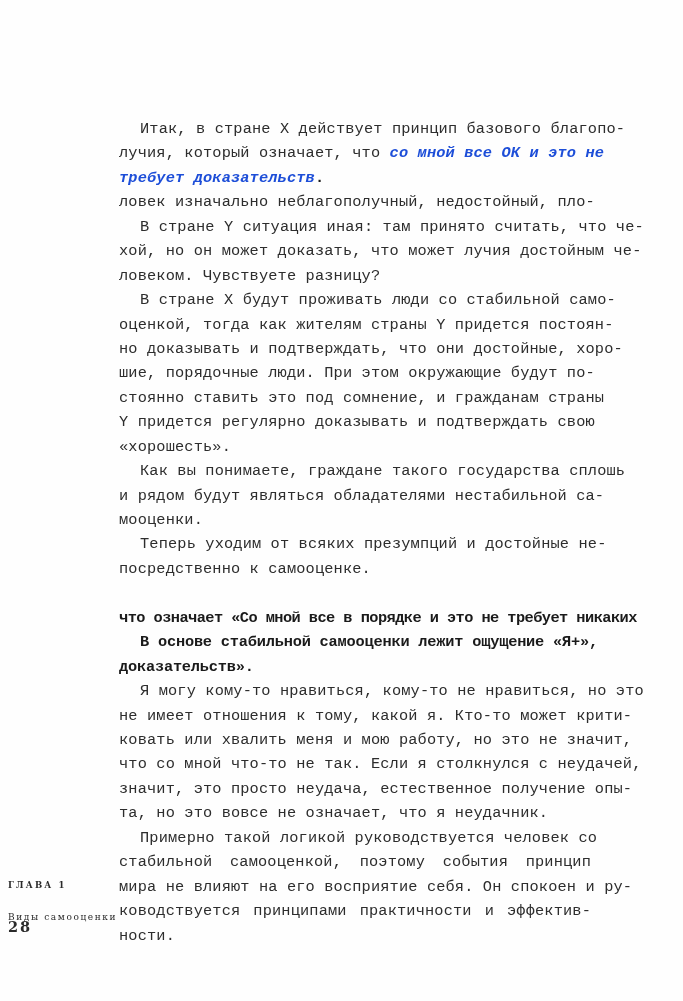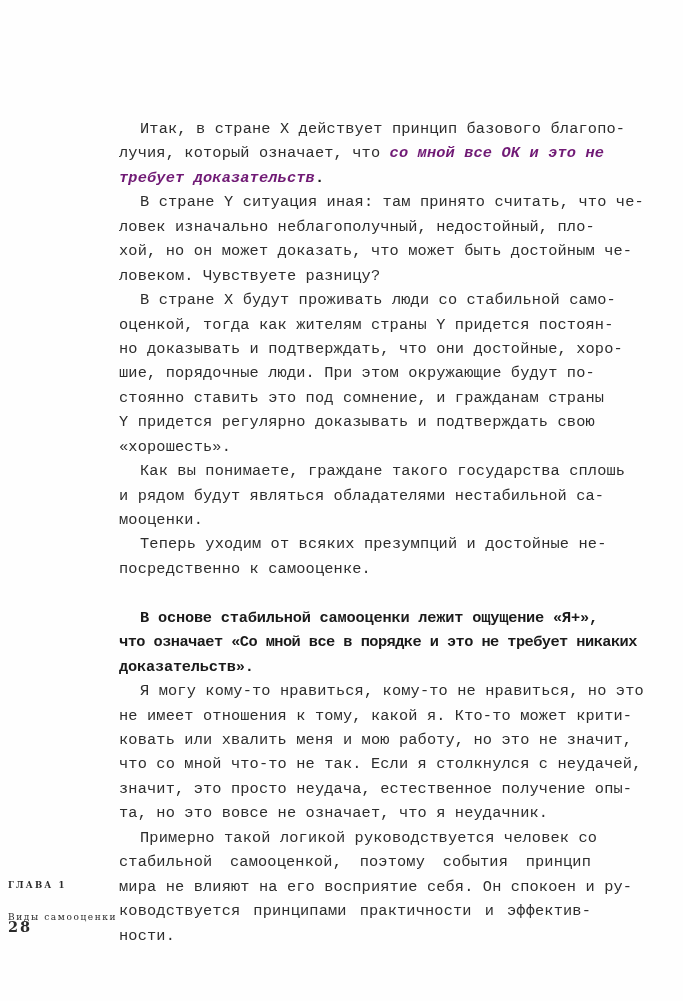--- a/index.html
+++ b/index.html
@@ -41,21 +41,21 @@
     }
     .line.last {
       text-align-last: left;
     }
     .line.indent {
       padding-left: 21px;
     }
     .bi {
       font-weight: bold;
       font-style: italic;
-      color: #701a75;
+      color: #1d4ed8;
     }
     .b {
       font-weight: bold;
       color: #1a1a1a;
       letter-spacing: -0.2px;
     }
     .gap {
       display: block;
       height: 24.5px;
     }
@@ -92,23 +92,23 @@
 <div class="page">
   <div class="text-block">
 
     <div>
       <span class="line indent">Итак, в стране X действует принцип базового благопо-</span>
       <span class="line"><span>лучия, который означает, что </span><span class="bi">со мной все ОК и это не</span></span>
       <span class="line last"><span class="bi">требует доказательств</span><span class="b">.</span></span>
     </div>
 
     <div>
+      <span class="line">ловек изначально неблагополучный, недостойный, пло-</span>
       <span class="line indent">В стране Y ситуация иная: там принято считать, что че-</span>
-      <span class="line">ловек изначально неблагополучный, недостойный, пло-</span>
-      <span class="line">хой, но он может доказать, что может быть достойным че-</span>
+      <span class="line">хой, но он может доказать, что может лучия достойным че-</span>
       <span class="line last">ловеком. Чувствуете разницу?</span>
     </div>
 
     <div>
       <span class="line indent">В стране X будут проживать люди со стабильной само-</span>
       <span class="line">оценкой, тогда как жителям страны Y придется постоян-</span>
       <span class="line">но доказывать и подтверждать, что они достойные, хоро-</span>
       <span class="line">шие, порядочные люди. При этом окружающие будут по-</span>
       <span class="line">стоянно ставить это под сомнение, и гражданам страны</span>
       <span class="line">Y придется регулярно доказывать и подтверждать свою</span>
@@ -122,22 +122,22 @@
     </div>
 
     <div>
       <span class="line indent">Теперь уходим от всяких презумпций и достойные не-</span>
       <span class="line last">посредственно к самооценке.</span>
     </div>
 
     <span class="gap"></span>
 
     <div>
+      <span class="line b" style="letter-spacing:-0.55px;">что означает «Со мной все в порядке и это не требует никаких</span>
       <span class="line indent b">В основе стабильной самооценки лежит ощущение «Я+»,</span>
-      <span class="line b" style="letter-spacing:-0.55px;">что означает «Со мной все в порядке и это не требует никаких</span>
       <span class="line last b">доказательств».</span>
     </div>
 
     <div>
       <span class="line indent">Я могу кому-то нравиться, кому-то не нравиться, но это</span>
       <span class="line">не имеет отношения к тому, какой я. Кто-то может крити-</span>
       <span class="line">ковать или хвалить меня и мою работу, но это не значит,</span>
       <span class="line">что со мной что-то не так. Если я столкнулся с неудачей,</span>
       <span class="line">значит, это просто неудача, естественное получение опы-</span>
       <span class="line last">та, но это вовсе не означает, что я неудачник.</span>

